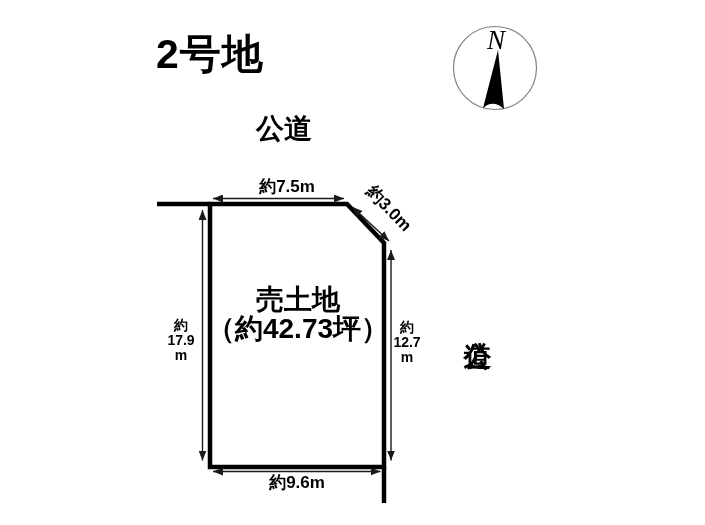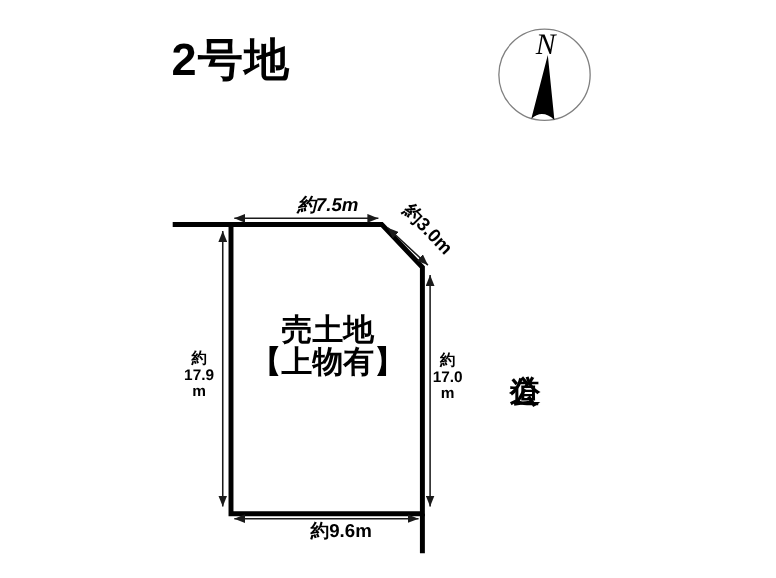--- a/index.html
+++ b/index.html
@@ -100,38 +100,39 @@
     <g>
       <circle cx="495" cy="68" r="41.5" fill="#ffffff" stroke="#808080" stroke-width="1.2"></circle>
       <path d="M498,50 L483,108 Q493,99 504,109 Z" fill="#000000"></path>
     </g>
   </svg>
 
   <div class="abs page-title" style="left:156px; top:27px;">2号地</div>
 
   <div class="abs compass-n" style="left:480px; top:25px; width:32px;">N</div>
 
+  <div class="abs road-label" style="left:244px; top:110px; width:80px;">公道</div>
   <div class="abs road-label-vertical" style="left:463px; top:319px;">公道</div>
 
-  <div class="abs dim-label" style="left:258px; top:175px; width:80px;font-style:italic;">約7.5m</div>
+  <div class="abs dim-label" style="left:247px; top:175px; width:80px;">約7.5m</div>
 
   <div class="abs dim-label dim-label-rotated" style="left:348px; top:197px; width:82px;">約3.0m</div>
 
   <div class="abs dim-label-stacked" style="left:156px; top:318px; width:50px;">
     <span>約</span>
     <span>17.9</span>
     <span>m</span>
   </div>
 
   <div class="abs dim-label-stacked" style="left:382px; top:320px; width:50px;">
     <span>約</span>
-    <span>17.0</span>
+    <span>12.7</span>
     <span>m</span>
   </div>
 
-  <div class="abs dim-label" style="left:256px; top:471px; width:82px;text-align:right;">約9.6m</div>
+  <div class="abs dim-label" style="left:256px; top:471px; width:82px;">約9.6m</div>
 
   <div class="abs plot-info" style="left:200px; top:285px;">
     <div>売土地</div>
-    <div>【上物有】</div>
+    <div>（約42.73坪）</div>
   </div>
 
 </div>
 
 </body></html>

